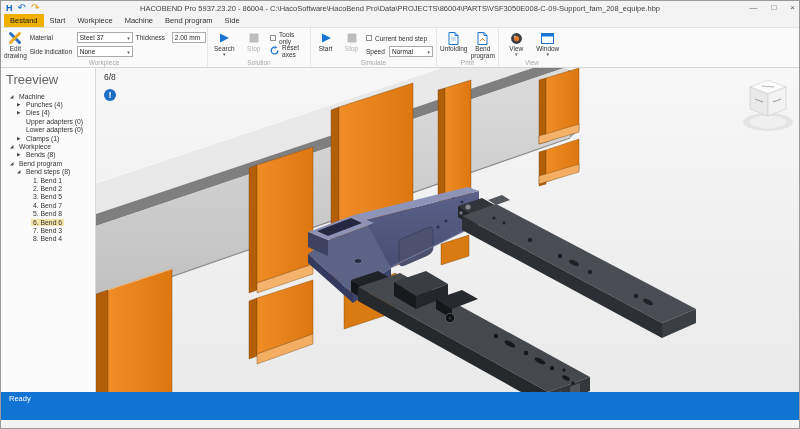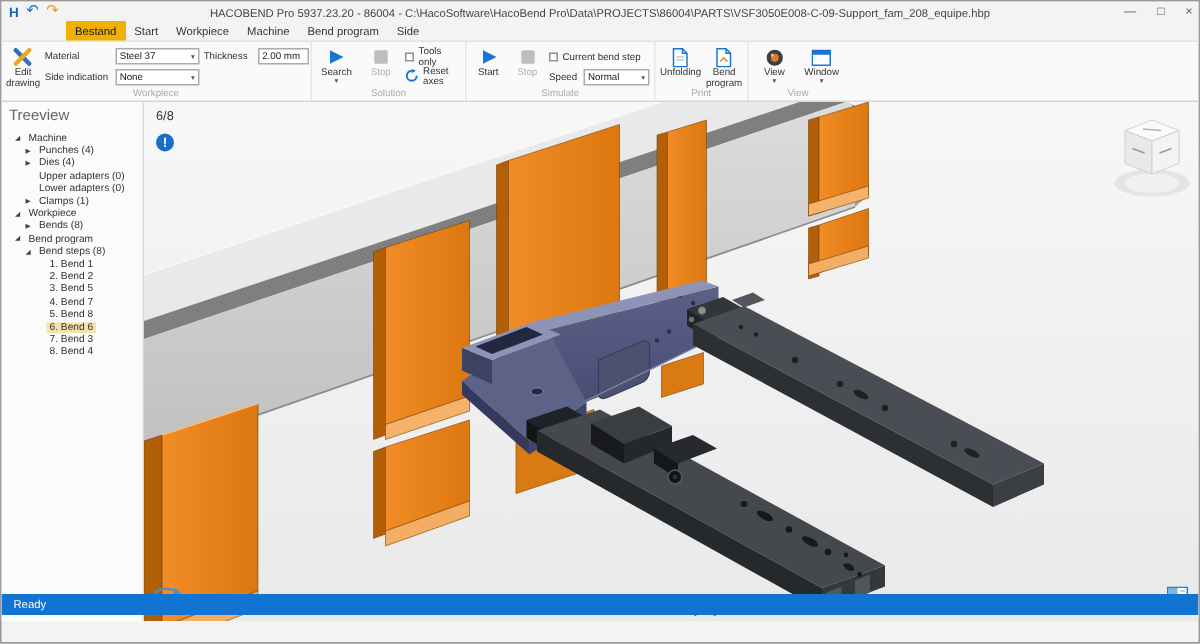--- a/index.html
+++ b/index.html
@@ -12,21 +12,21 @@
   .qat .applogo{color:#1565c0;font-weight:bold;font-size:9px;}
   .qat .undo{color:#1a6fc4;font-size:10px;}
   .qat .redo{color:#e89a1c;font-size:10px;}
   .wintitle{position:absolute;left:0;right:0;text-align:center;font-size:7.5px;color:#444;white-space:nowrap;overflow:hidden;}
   .winbtns{position:absolute;right:4px;top:0;display:flex;gap:14px;font-size:8px;color:#555;line-height:14px;}
   .winbtns span{cursor:default;}
 
   
   .menubar{position:absolute;top:14px;left:0;right:0;height:13px;background:#f3f3f3;display:flex;align-items:flex-end;padding-left:3px;border-bottom:1px solid #e3e3e3;}
   .tab{font-size:7.5px;color:#333;padding:2px 6px 2px;line-height:9px;}
-  .tab.active{background:#f0b000;color:#1a1a1a;margin-left:40px;}
+  .tab.active{background:#f0b000;color:#1a1a1a;}
 
   
   .ribbon{position:absolute;top:27px;left:0;right:0;height:40px;background:#fafafb;border-bottom:1px solid #d6d6d6;display:flex;}
   .rgroup{position:relative;height:100%;border-right:1px solid #e6e6e8;padding:2px 3px 8px;display:flex;align-items:flex-start;gap:3px;}
   .glabel{position:absolute;bottom:0;left:0;right:0;text-align:center;font-size:6.5px;color:#aaaaac;line-height:8px;}
   .rbtn{display:flex;flex-direction:column;align-items:center;width:32px;font-size:6.5px;color:#333;line-height:1.08;text-align:center;padding-top:1px;}
   .rbtn .ric{height:14px;display:flex;align-items:center;justify-content:center;}
   .rbtn.disabled{color:#b2b2b2;}
   .rbtn .caret{font-size:5px;color:#555;line-height:4px;}
   .formcol{display:flex;flex-direction:column;gap:3px;padding-top:2px;}
@@ -35,36 +35,36 @@
   .flab.short{width:33px;}
   .sel{display:flex;align-items:center;justify-content:space-between;width:56px;height:11px;border:1px solid #ababab;background:#fff;padding:0 2px;font-size:6.5px;color:#222;}
   .sel .dcaret{font-size:5px;color:#555;}
   .tbox{width:34px;height:11px;border:1px solid #ababab;background:#fff;padding:0 2px;font-size:6.5px;color:#222;line-height:10px;}
   .cbrow{display:flex;align-items:center;gap:3px;font-size:6.5px;color:#333;height:10px;}
   .cb{width:6px;height:6px;border:1px solid #8f8f8f;background:#fff;flex:0 0 auto;}
 
   
   .main{position:absolute;top:67px;left:0;right:0;bottom:14px;display:flex;}
   .treepanel{width:95px;background:#fbfbfb;border-right:1px solid #d9d9d9;padding:4px 0 0 5px;overflow:hidden;}
-  .treetitle{font-size:10px;color:#666;margin-bottom:5px;}
+  .treetitle{font-size:13px;color:#666;margin-bottom:5px;}
   .trow{display:flex;align-items:center;height:8.4px;font-size:6.8px;color:#333;white-space:nowrap;cursor:default;}
   .trow .arr{width:7px;font-size:4.5px;color:#444;text-align:left;flex:0 0 auto;}
   .trow .tlabel{padding:0 2px;}
   .trow.selected .tlabel{background:#f3e3a8;}
 
   .viewport{position:relative;flex:1;background:linear-gradient(#f7f7f7,#e9e9e9);overflow:hidden;}
   .scene{position:absolute;inset:0;}
   .stepcounter{position:absolute;left:8px;top:4px;font-size:8.5px;color:#333;font-weight:500;}
   .infoicon{position:absolute;left:8px;top:21px;width:12px;height:12px;border-radius:50%;background:#1b6ec8;color:#fff;font-size:9px;font-weight:bold;line-height:12px;text-align:center;}
   .rotateicon{position:absolute;left:5px;bottom:6px;}
   .navchevrons{position:absolute;left:50%;bottom:3px;transform:translateX(calc(-50% + 22px));display:flex;gap:9px;}
   .bookicon{position:absolute;right:7px;bottom:7px;}
 
   
-  .statusbar{position:absolute;left:0;right:0;bottom:18px;height:14px;background:#1173d2;color:#fff;font-size:7.5px;line-height:14px;padding-left:8px;}
+  .statusbar{position:absolute;left:0;right:0;bottom:8px;height:28px;background:#1173d2;color:#fff;font-size:7.5px;line-height:14px;padding-left:8px;}
 </style>
 </head>
 <body>
 
 <div id="app">
 
   <div class="titlebar">
     <div class="qat">
       <span class="applogo">H</span>
       <span class="undo">↶</span>

